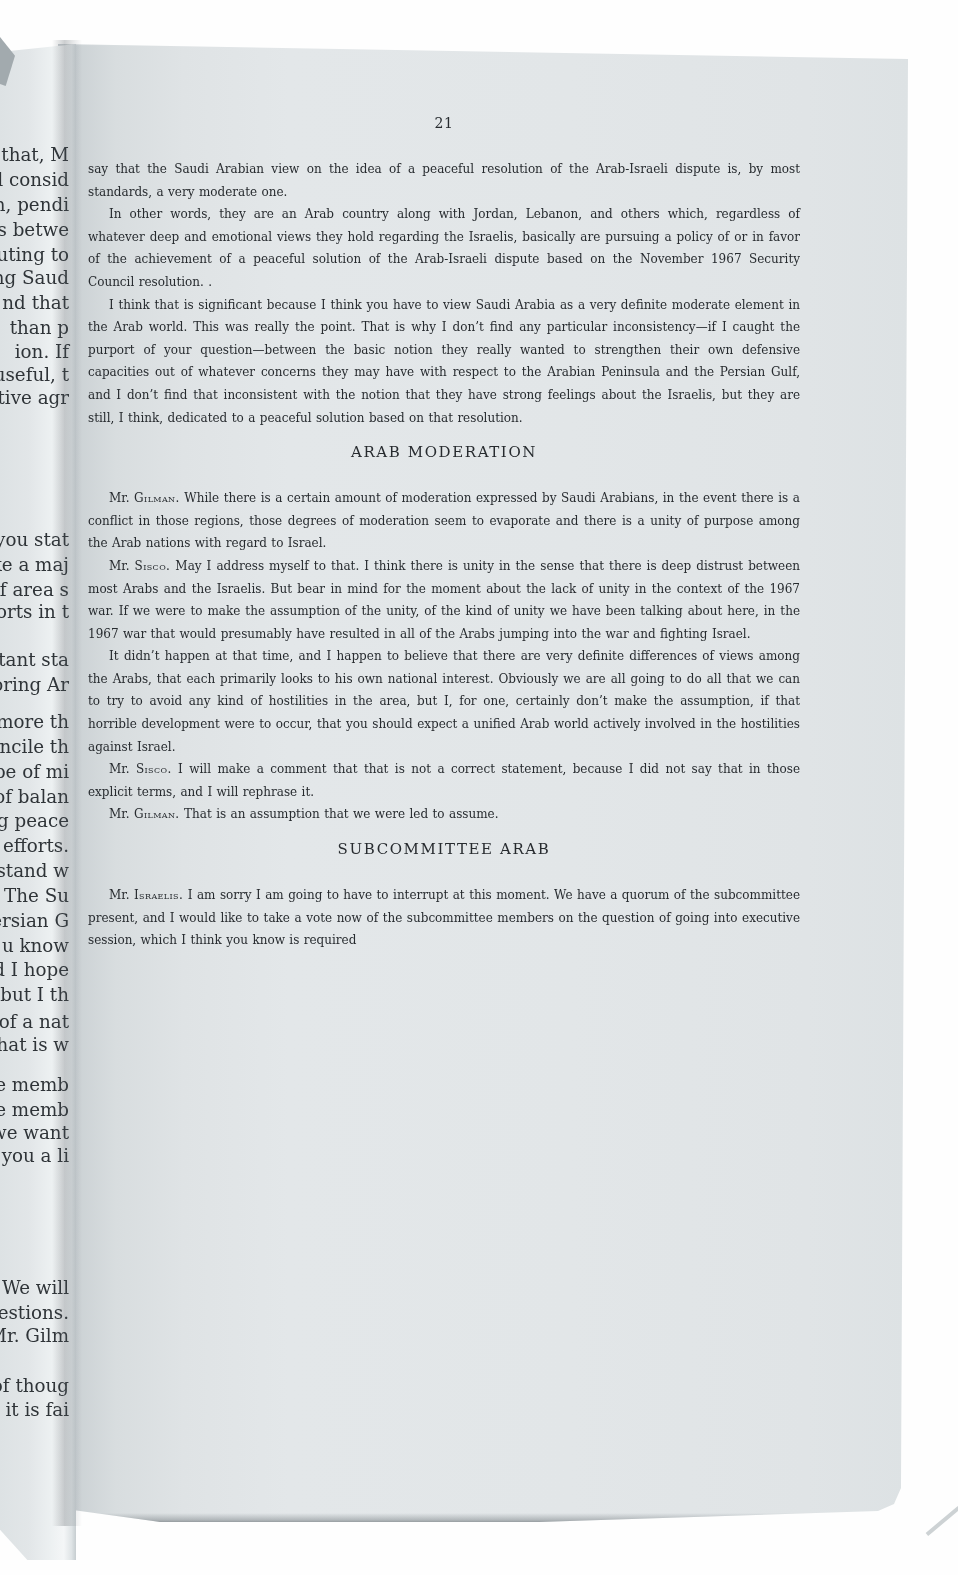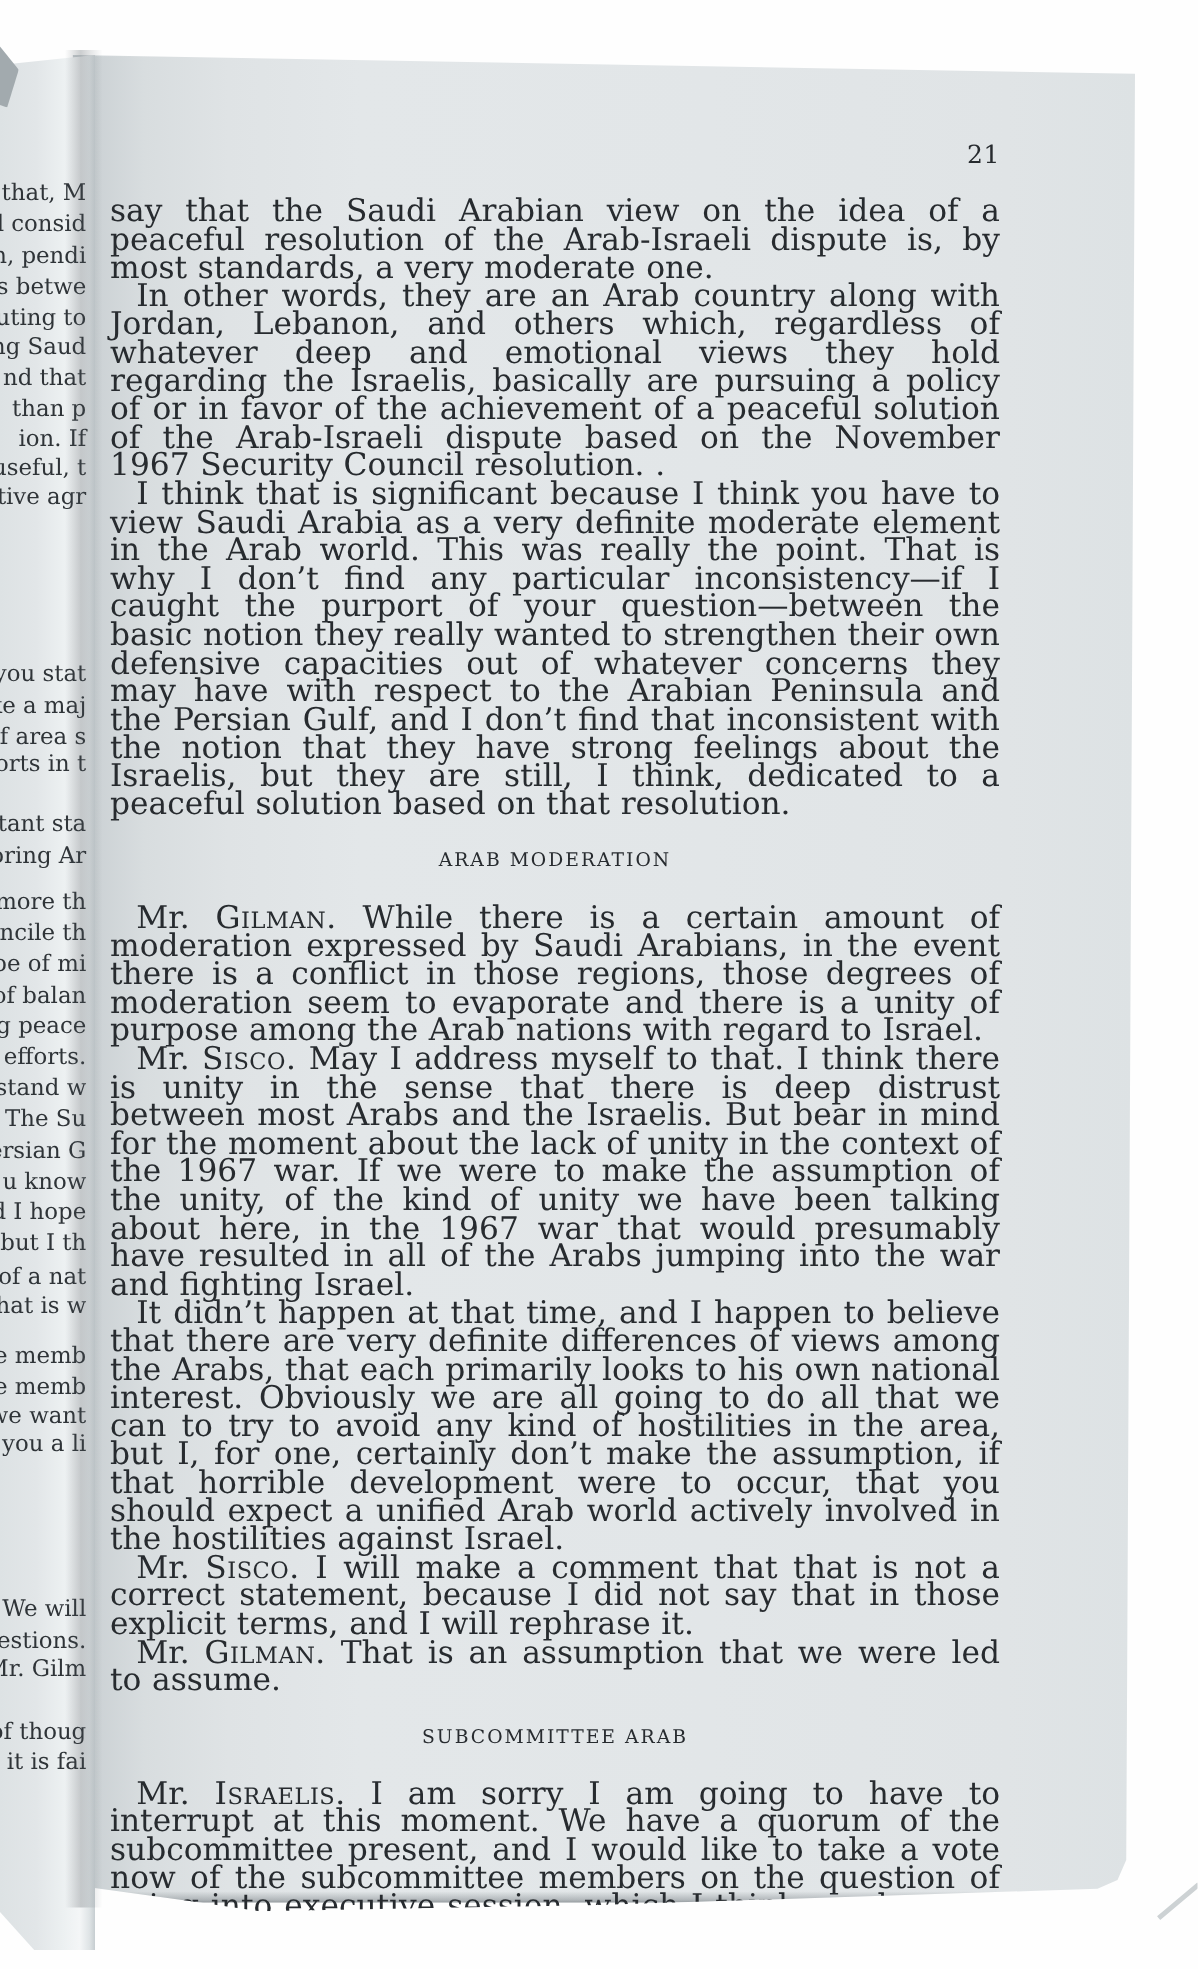--- a/index.html
+++ b/index.html
@@ -55,33 +55,33 @@
     position:absolute;right:-6px;bottom:52px;width:42px;height:4px;
     background:#cdd2d4;transform:rotate(-40deg);
     z-index:0;
   }
 
   .textblock{
     position:absolute;left:30px;top:72px;width:712px;
     color:#272b2f;
   }
   .pagenum{
-    text-align:right;font-size:20px;line-height:23px;
+    text-align:center;font-size:14px;line-height:23px;
     margin:0 0 23px 0;letter-spacing:.5px;
   }
   .textblock p{
-    margin:0;font-size:25px;line-height:22.6px;
+    margin:0;font-size:12px;line-height:22.6px;
     text-align:justify;text-indent:21px;
     word-spacing:.6px;
   }
   .textblock p.noindent{text-indent:0;}
   .head{
     text-align:center;font-weight:normal;
     font-size:15px;letter-spacing:1.6px;
-    margin:22px 0 24px 0;line-height:22px;color:#272b2f;
+    margin:12px 0 24px 0;line-height:22px;color:#272b2f;
   }
   .sc{font-variant:small-caps;letter-spacing:.4px;margin-top:28px;}
 </style>
 </head>
 <body>
 
 <div class="book">
 
   <div class="corner-sliver"></div>
 

